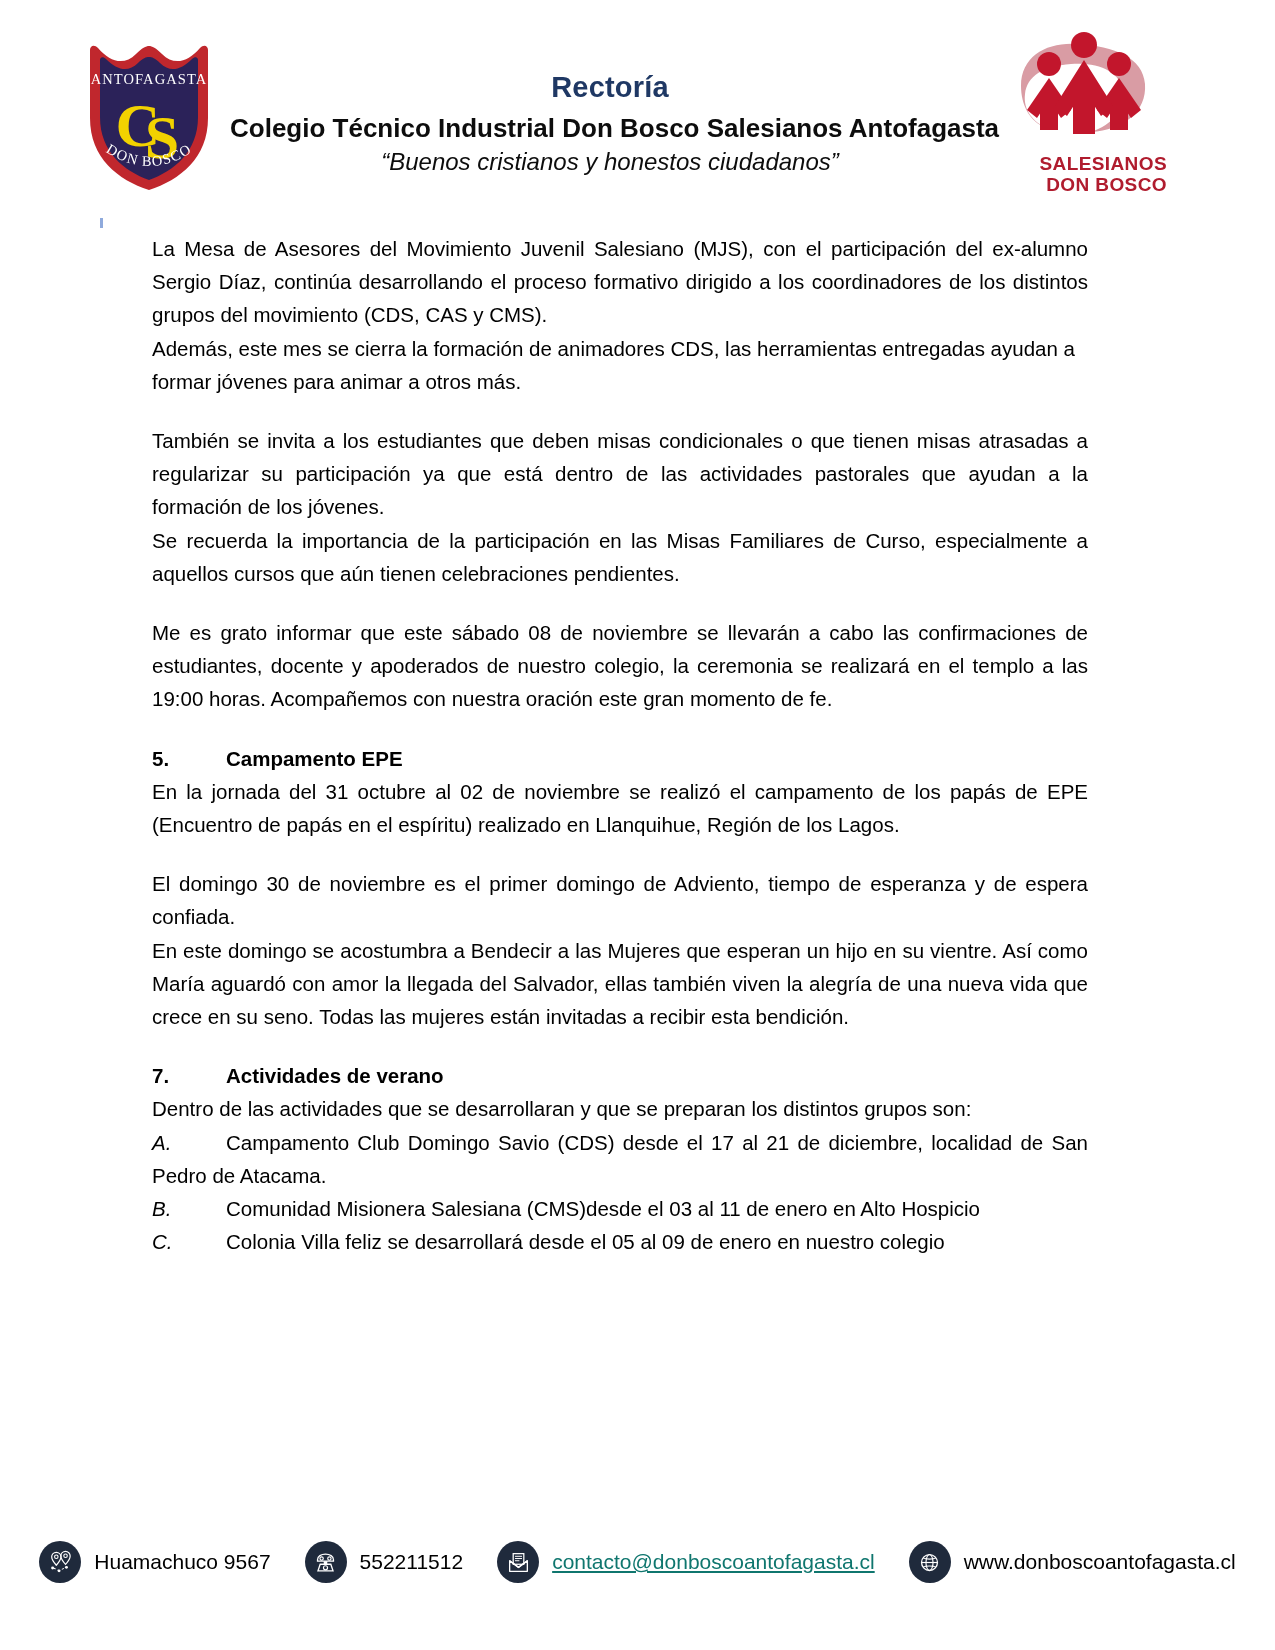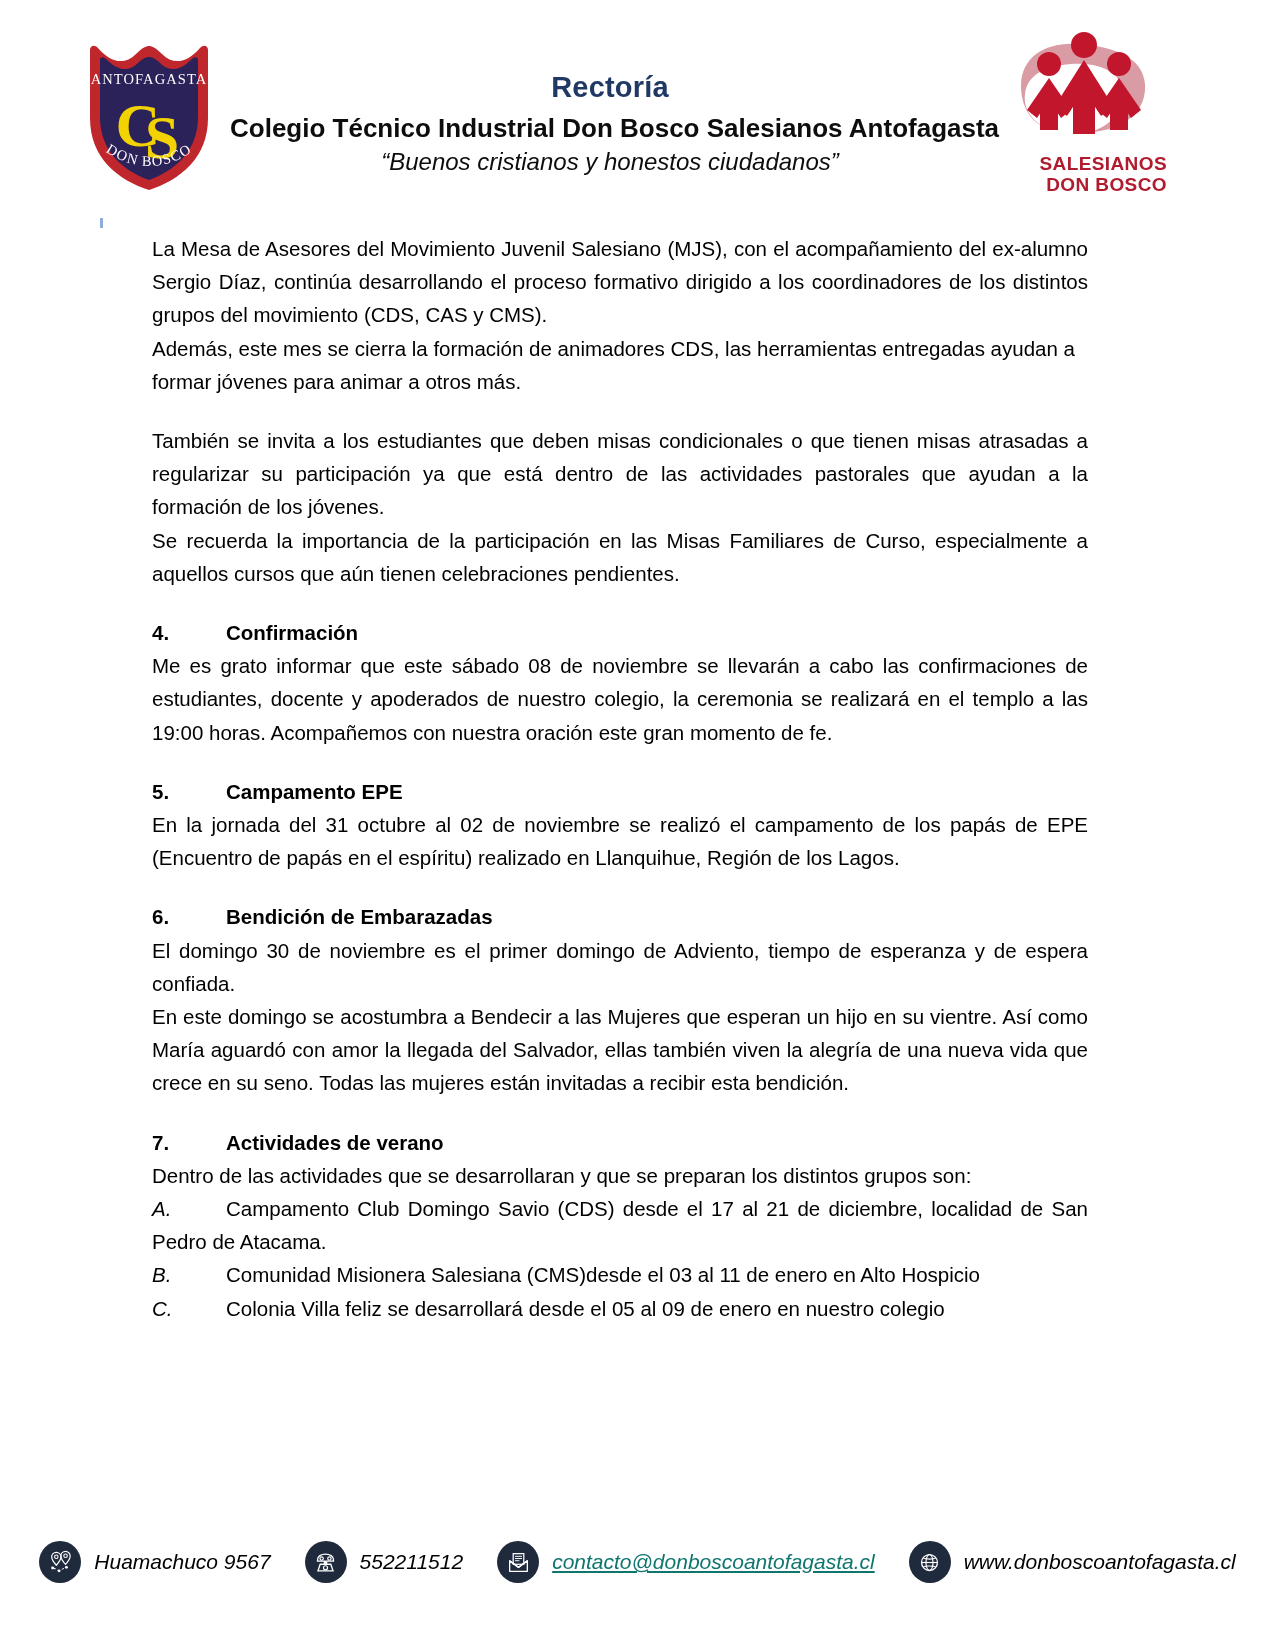--- a/index.html
+++ b/index.html
@@ -137,21 +137,20 @@
   
   .footer {
     position: absolute;
     left: 0;
     bottom: 60px;
     width: 1275px;
     height: 56px;
     display: flex;
     justify-content: center;
     gap: 0px;
-    font-style: italic;
   }
   .fgroup {
     display: flex;
     align-items: center;
   }
   .ficon {
     width: 42px;
     height: 42px;
     border-radius: 50%;
     background: #1f2a3c;
@@ -223,47 +222,41 @@
     <div class="sdb-caption">
       <div>SALESIANOS</div>
       <div>DON BOSCO</div>
     </div>
   </div>
 
   <div class="tiny-mark"></div>
 
   <div class="content">
 
-    <p class="body">La Mesa de Asesores del Movimiento Juvenil Salesiano (MJS), con el acompañamiento del ex-alumno Sergio Díaz, continúa desarrollando el proceso formativo dirigido a los coordinadores de los distintos grupos del movimiento (CDS, CAS y CMS).</p>
+    <p class="body">La Mesa de Asesores del Movimiento Juvenil Salesiano (MJS), con el participación del ex-alumno Sergio Díaz, continúa desarrollando el proceso formativo dirigido a los coordinadores de los distintos grupos del movimiento (CDS, CAS y CMS).</p>
     <p class="body left">Además, este mes se cierra la formación de animadores CDS, las herramientas entregadas ayudan a formar jóvenes para animar a otros más.</p>
 
     <div class="gap"></div>
 
     <p class="body">También se invita a los estudiantes que deben misas condicionales o que tienen misas atrasadas a regularizar su participación ya que está dentro de las actividades pastorales que ayudan a la formación de los jóvenes.</p>
     <p class="body">Se recuerda la importancia de la participación en las Misas Familiares de Curso, especialmente a aquellos cursos que aún tienen celebraciones pendientes.</p>
 
     <div class="gap"></div>
 
-    <p class="heading">
-      <span class="num">4.</span><span>Confirmación</span>
-    </p>
     <p class="body">Me es grato informar que este sábado 08 de noviembre se llevarán a cabo las confirmaciones de estudiantes, docente y apoderados de nuestro colegio, la ceremonia se realizará en el templo a las 19:00 horas. Acompañemos con nuestra oración este gran momento de fe.</p>
 
     <div class="gap"></div>
 
     <p class="heading">
       <span class="num">5.</span><span>Campamento EPE</span>
     </p>
     <p class="body">En la jornada del 31 octubre al 02 de noviembre se realizó el campamento de los papás de EPE (Encuentro de papás en el espíritu) realizado en Llanquihue, Región de los Lagos.</p>
 
     <div class="gap"></div>
 
-    <p class="heading">
-      <span class="num">6.</span><span>Bendición de Embarazadas</span>
-    </p>
     <p class="body">El domingo 30 de noviembre es el primer domingo de Adviento, tiempo de esperanza y de espera confiada.</p>
     <p class="body">En este domingo se acostumbra a Bendecir a las Mujeres que esperan un hijo en su vientre. Así como María aguardó con amor la llegada del Salvador, ellas también viven la alegría de una nueva vida que crece en su seno. Todas las mujeres están invitadas a recibir esta bendición.</p>
 
     <div class="gap"></div>
 
     <p class="heading">
       <span class="num">7.</span><span>Actividades de verano</span>
     </p>
     <p class="body left">Dentro de las actividades que se desarrollaran y que se preparan los distintos grupos son:</p>
 

